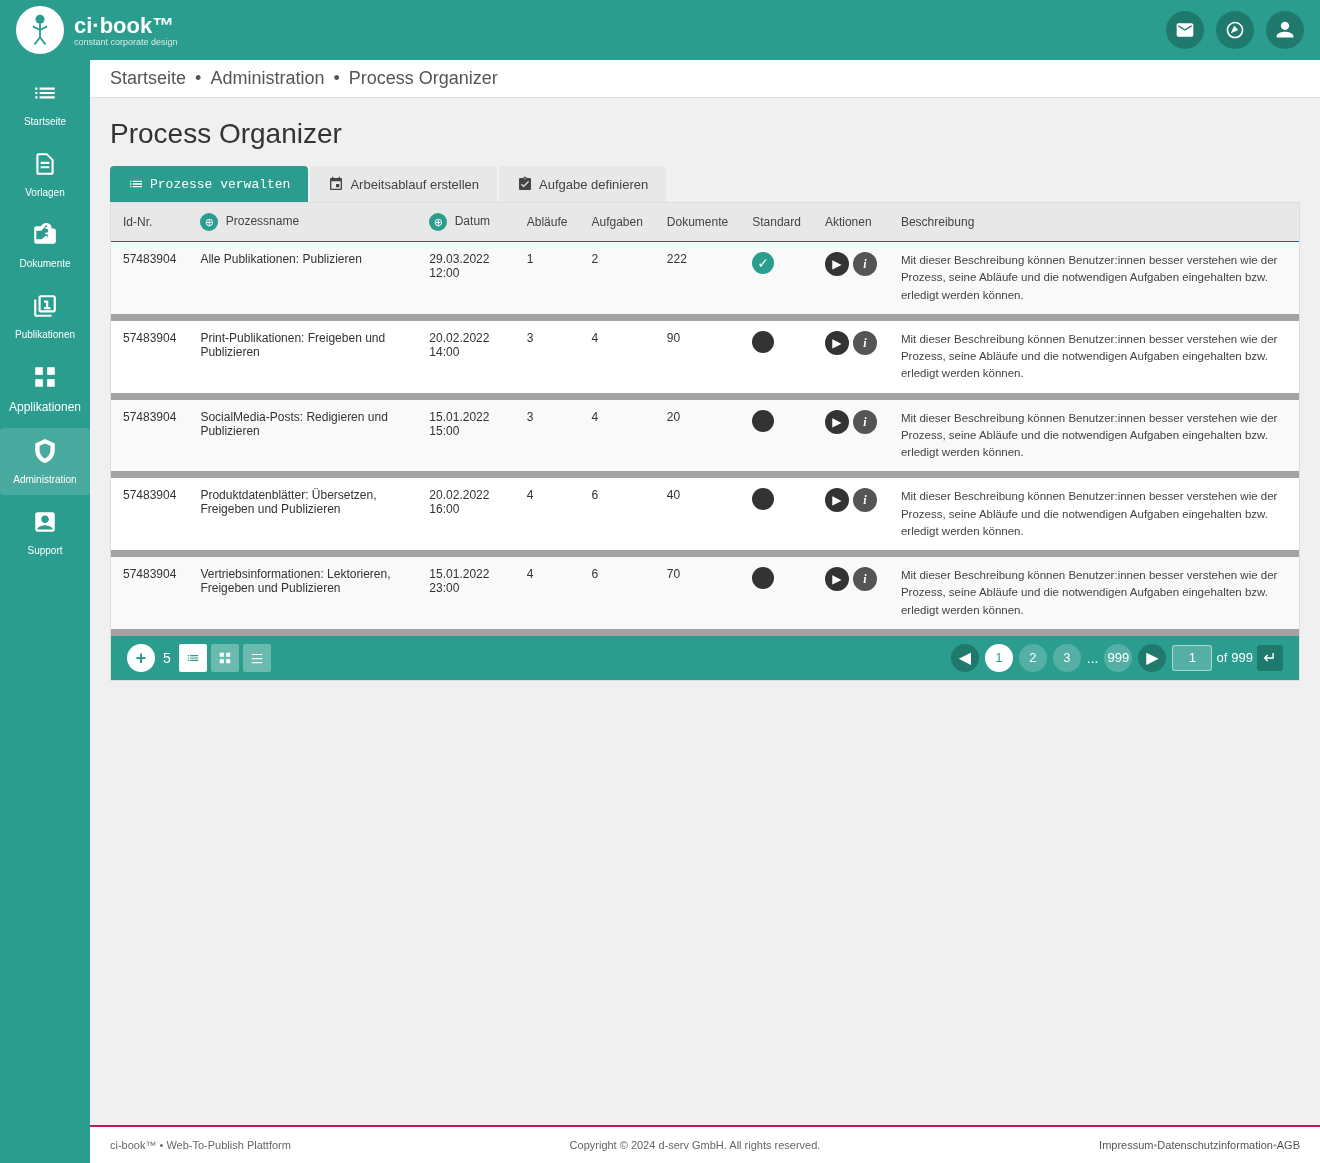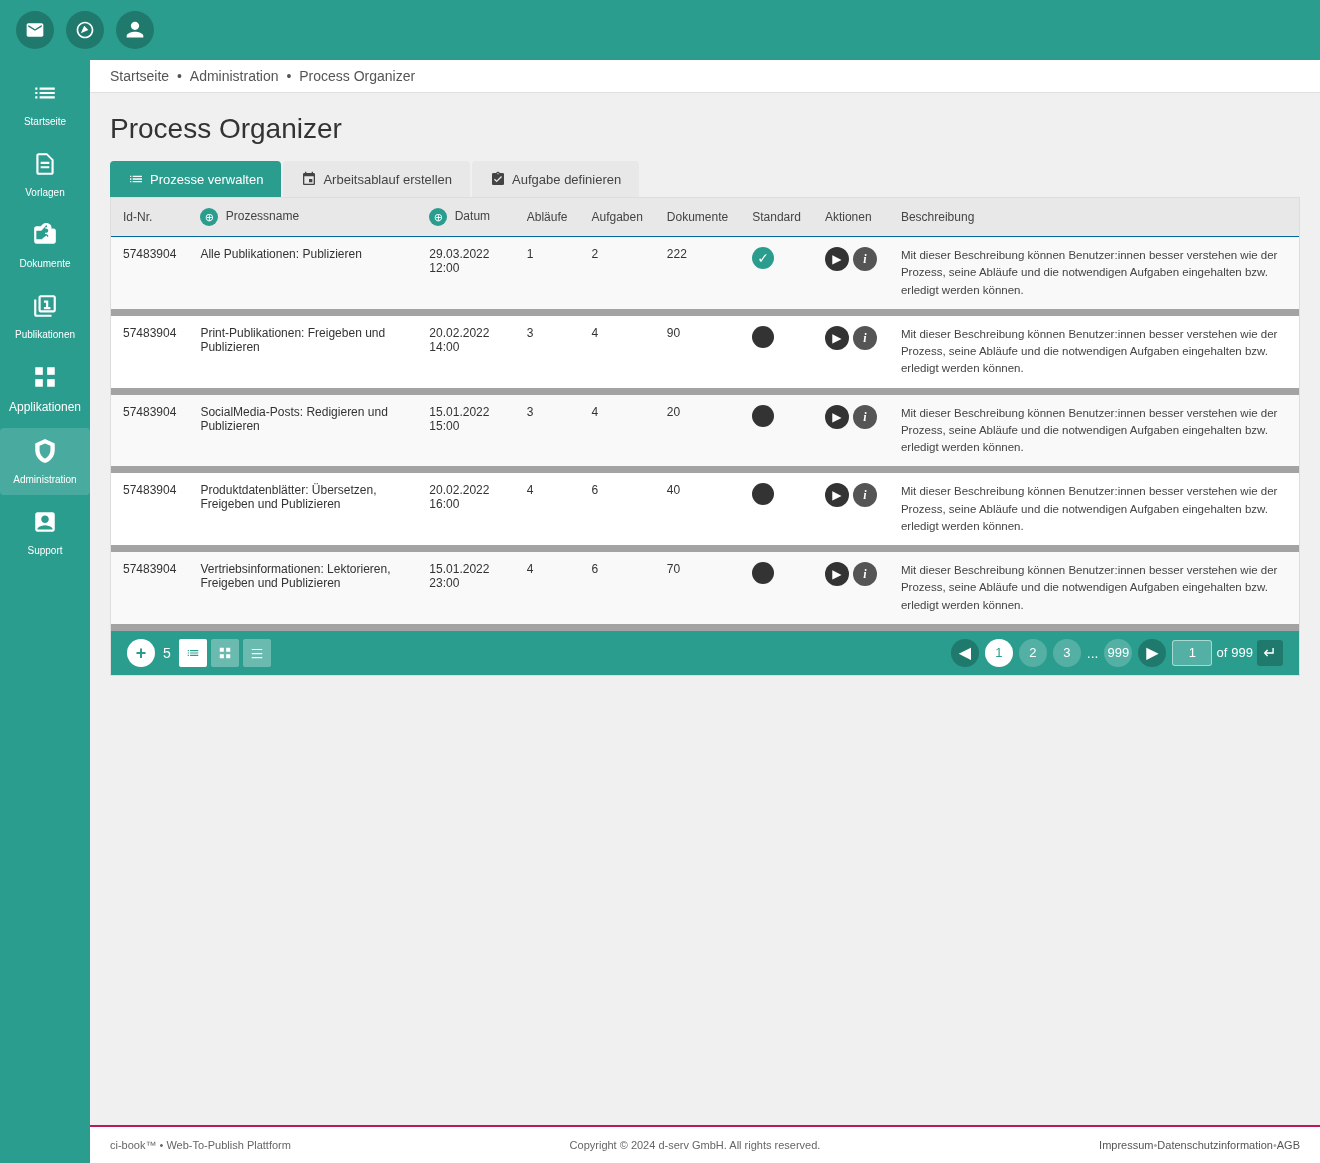--- a/index.html
+++ b/index.html
@@ -19,32 +19,32 @@
     
     .sidebar { width: 90px; background: #2a9d8f; display: flex; flex-direction: column; align-items: center; padding-top: 10px; gap: 4px; }
     .sidebar-item { display: flex; flex-direction: column; align-items: center; padding: 10px 6px; cursor: pointer; color: white; font-size: 11px; text-align: center; width: 100%; gap: 4px; border-radius: 4px; }
     .sidebar-item.active { background: rgba(255,255,255,0.15); }
     .sidebar-icon { font-size: 22px; }
 
     
     .content-area { flex: 1; background: #f0f0f0; display: flex; flex-direction: column; }
 
     
-    .breadcrumb { background: white; padding: 8px 20px; font-size: 14px; color: #555; border-bottom: 1px solid #e0e0e0; }
+    .breadcrumb { background: white; padding: 8px 20px; font-size: 18px; color: #555; border-bottom: 1px solid #e0e0e0; }
     .breadcrumb span { color: #555; }
     .breadcrumb .sep { margin: 0 4px; }
 
     
     .page-content { padding: 20px; flex: 1; }
     .page-title { font-size: 28px; font-weight: normal; color: #333; margin-bottom: 16px; }
 
     
     .tab-bar { display: flex; gap: 2px; margin-bottom: 0; }
     .tab-btn { display: flex; align-items: center; gap: 6px; padding: 10px 18px; background: #e8e8e8; border: none; cursor: pointer; font-size: 13px; color: #444; border-radius: 4px 4px 0 0; }
-    .tab-btn.active { background: #2a9d8f; color: white; }
+    .tab-btn.active { background: #2a9d8f; color: white; font-family: Liberation Mono, monospace; }
     .tab-btn svg { width: 16px; height: 16px; }
 
     
     .table-container { background: white; border: 1px solid #ddd; }
     .table { width: 100%; border-collapse: collapse; }
     .table thead tr { background: #e8e8e8; }
     .table thead th { padding: 10px 12px; text-align: left; font-weight: normal; font-size: 12px; color: #444; border-bottom: 1px solid #0369a1; white-space: nowrap; }
     .table thead th.sortable { cursor: pointer; }
     .table tbody tr { border-bottom: 7px solid #a3a3a3; }
     .table tbody tr:nth-child(odd) { background: #f9f9f9; }
@@ -80,20 +80,37 @@
     .footer-links { display: flex; }
     .footer-links a { color: #555; text-decoration: none; }
     .footer-links span { color: #aaa; }
   </style>
 </head>
 <body>
 
 <div class="app-container">
 
   <div class="top-bar">
+    <div class="top-bar-left">
+      <div class="logo-circle">
+
+        <svg viewBox="0 0 40 40" xmlns="http://www.w3.org/2000/svg">
+          <circle cx="20" cy="8" r="5" fill="#2a9d8f"></circle>
+          <line x1="20" y1="13" x2="20" y2="28" stroke="#2a9d8f" stroke-width="2"></line>
+          <line x1="20" y1="20" x2="12" y2="16" stroke="#2a9d8f" stroke-width="2"></line>
+          <line x1="20" y1="20" x2="28" y2="16" stroke="#2a9d8f" stroke-width="2"></line>
+          <line x1="20" y1="28" x2="14" y2="36" stroke="#2a9d8f" stroke-width="2"></line>
+          <line x1="20" y1="28" x2="26" y2="36" stroke="#2a9d8f" stroke-width="2"></line>
+        </svg>
+      </div>
+      <div>
+        <span style="color:white;font-size:22px;font-weight:bold;">ci·book™</span>
+        <span style="color:rgba(255,255,255,0.8);font-size:9px;display:block;margin-top:-2px;">constant corporate design</span>
+      </div>
+    </div>
     <div class="top-bar-right">
       <button class="top-icon-btn" title="Email">
         <svg width="20" height="20" viewBox="0 0 24 24" fill="white">
             <path d="M20 4H4c-1.1 0-2 .9-2 2v12c0 1.1.9 2 2 2h16c1.1 0 2-.9 2-2V6c0-1.1-.9-2-2-2zm0 4l-8 5-8-5V6l8 5 8-5v2z"></path>
           </svg>
       </button>
       <button class="top-icon-btn" title="Navigation">
         <svg width="20" height="20" viewBox="0 0 24 24" fill="white">
             <path d="M12 2C6.48 2 2 6.48 2 12s4.48 10 10 10 10-4.48 10-10S17.52 2 12 2zm0 18c-4.41 0-8-3.59-8-8s3.59-8 8-8 8 3.59 8 8-3.59 8-8 8zm-1-13l-4 9 9-4-5-5z"></path>
           </svg>

